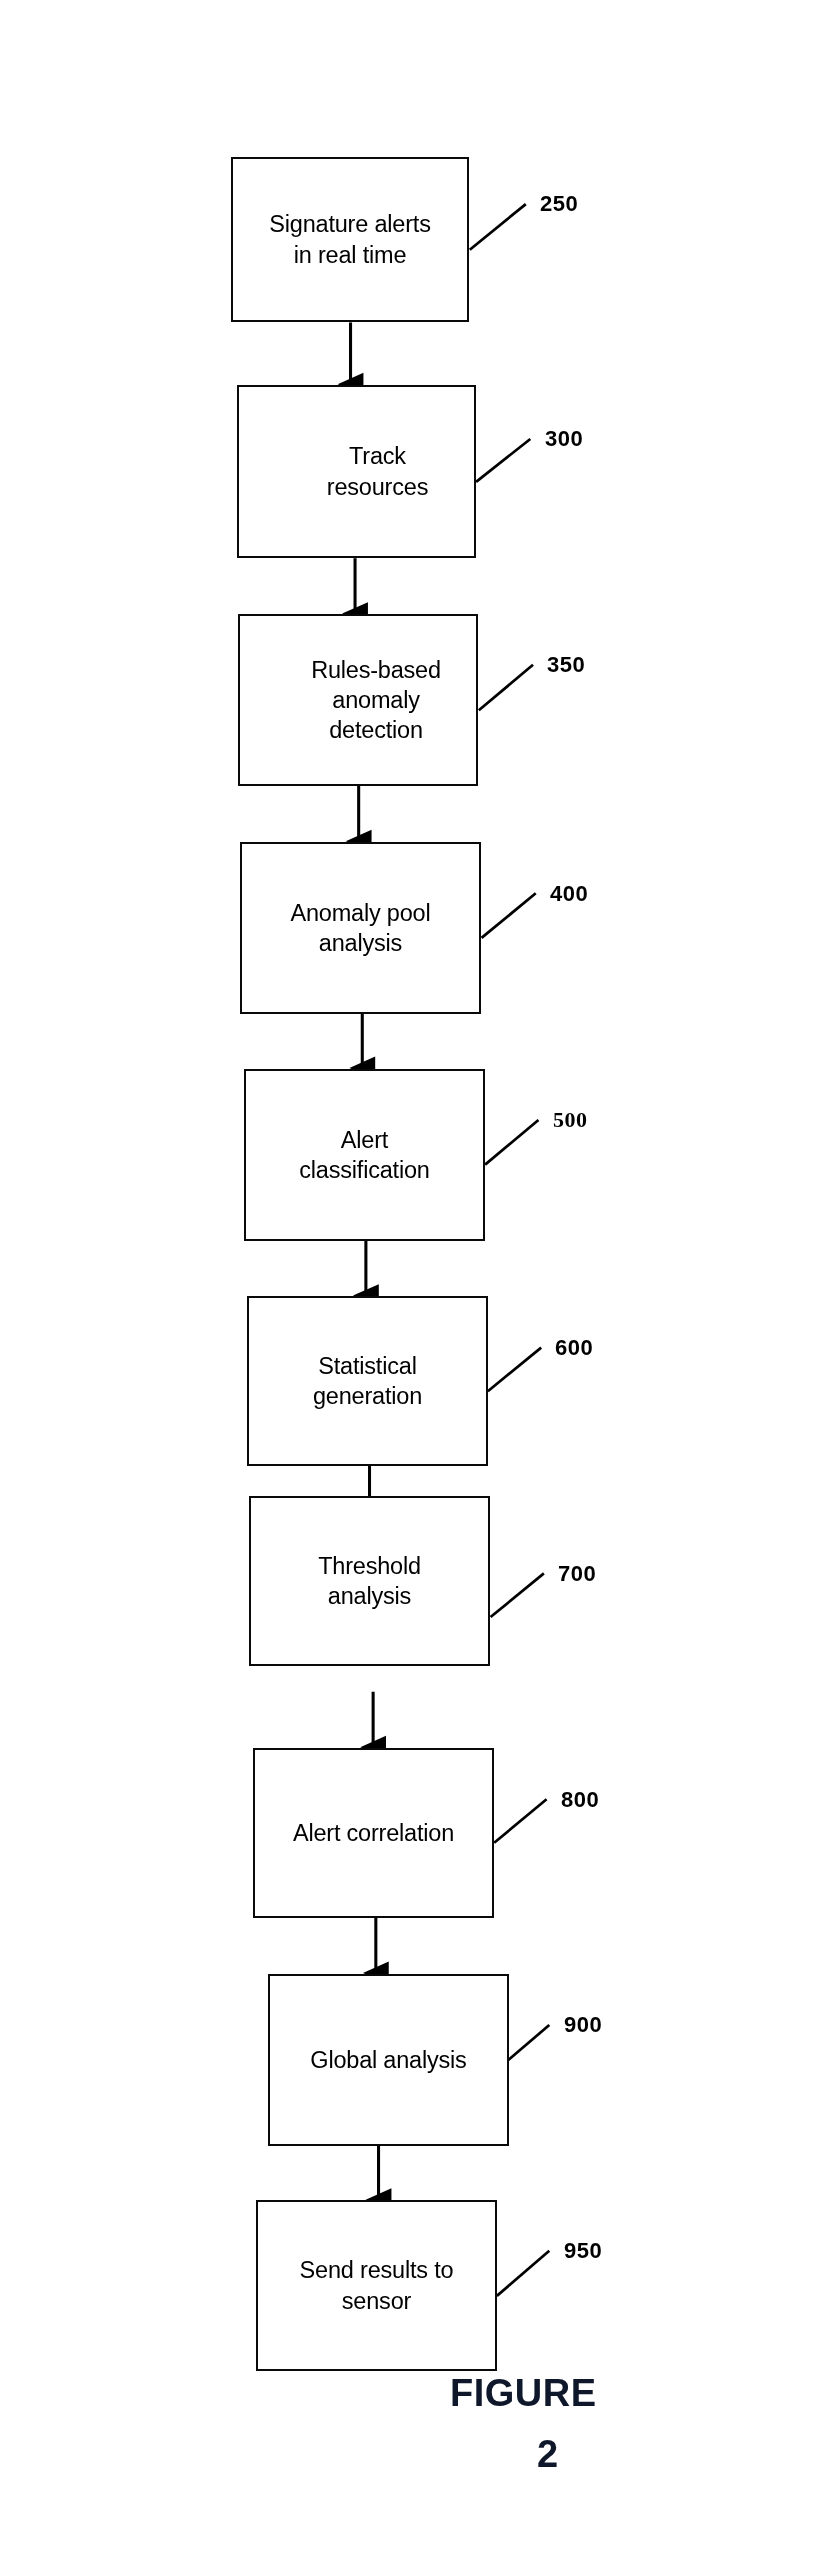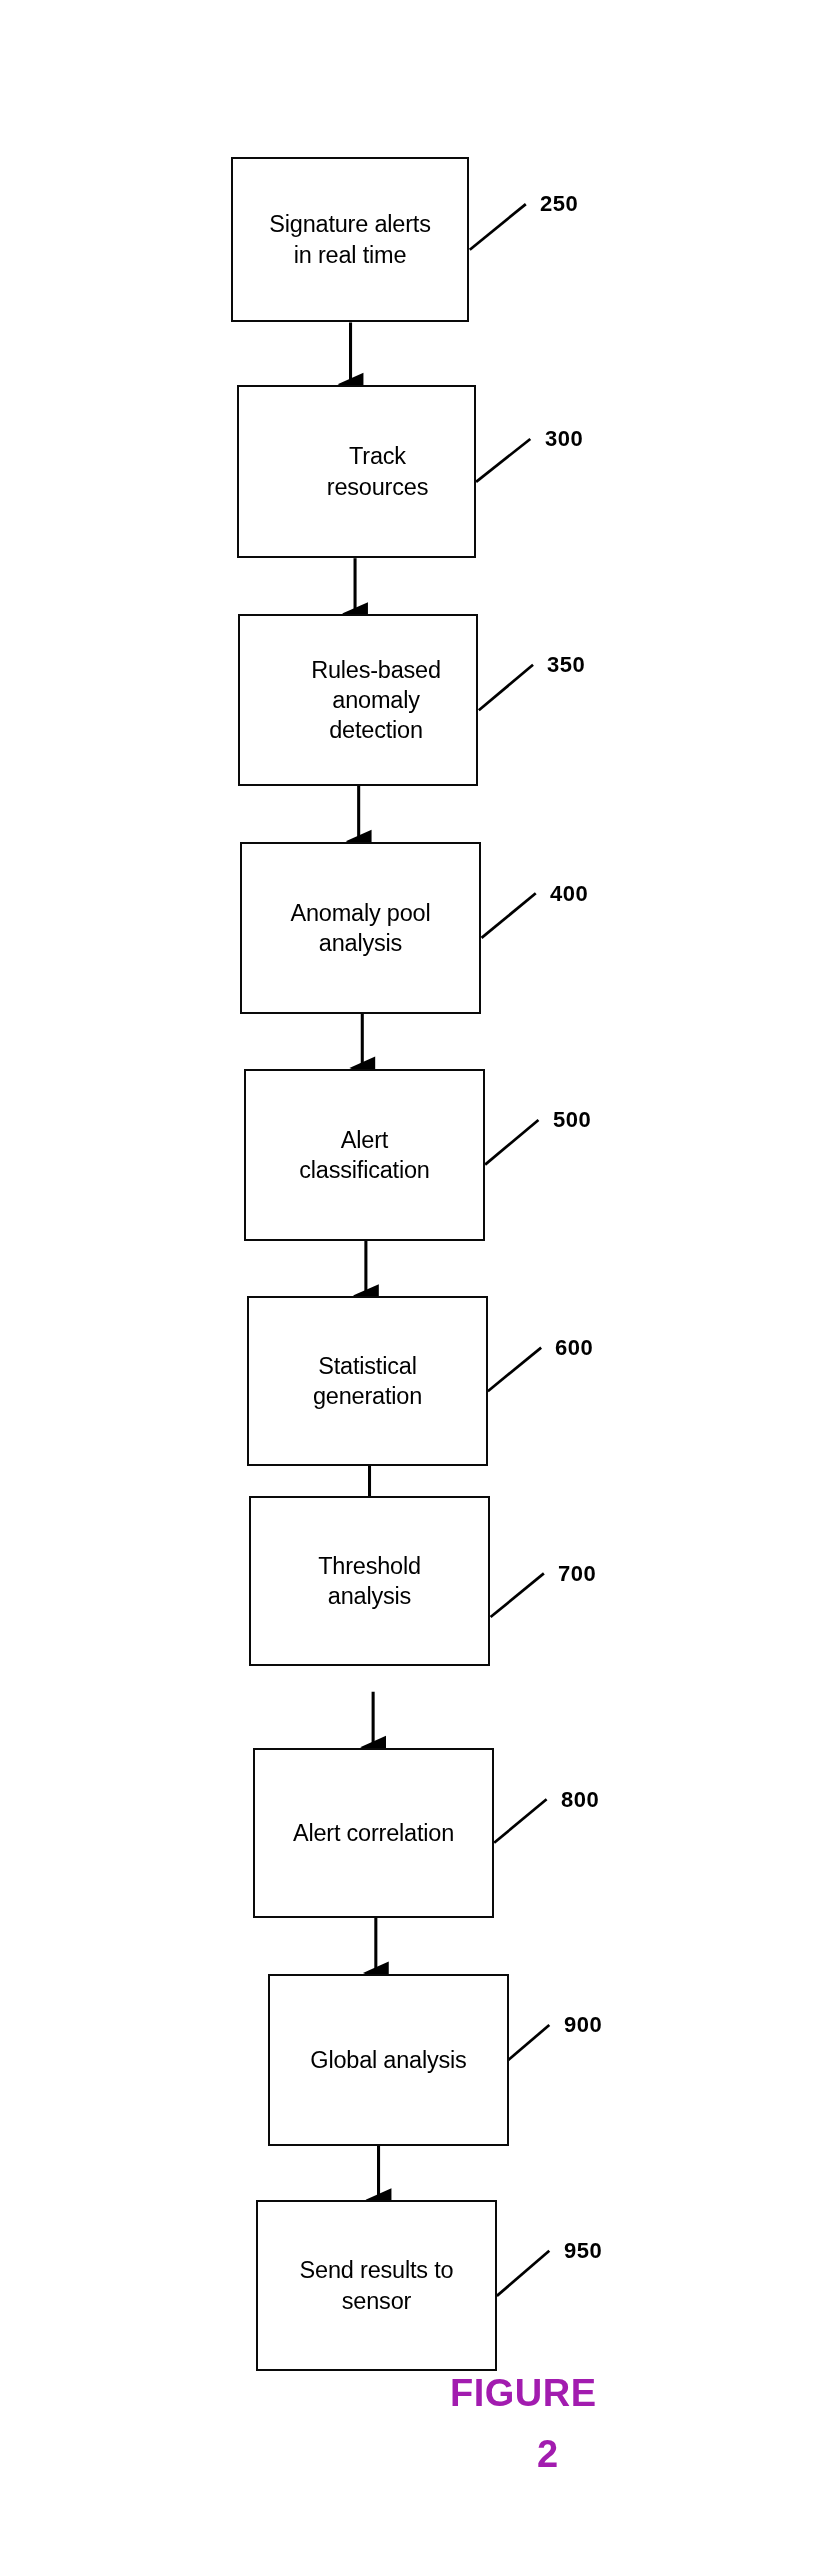--- a/index.html
+++ b/index.html
@@ -52,21 +52,21 @@
     font-size: 22px;
     font-weight: 700;
     color: #000000;
     letter-spacing: 0.5px;
     white-space: nowrap;
   }
   .figure-caption {
     position: absolute;
     font-family: "Liberation Sans", sans-serif;
     font-weight: 700;
-    color: #a21caf;
+    color: #0f172a;
     white-space: nowrap;
   }
   #figure-caption-word {
     left: 450px;
     top: 2372px;
     font-size: 38px;
     letter-spacing: 0.5px;
   }
   #figure-caption-number {
     left: 537px;
@@ -150,21 +150,21 @@
       <div class="flow-box" style="left: 256px; top: 2200px; width: 241px; height: 171px;">
         <div class="flow-box-label">Send results to
 sensor</div>
       </div>
     </div>
   <div id="refs-layer">
       <div class="ref-number" style="left: 540px; top: 191px;">250</div>
       <div class="ref-number" style="left: 545px; top: 426px;">300</div>
       <div class="ref-number" style="left: 547px; top: 652px;">350</div>
       <div class="ref-number" style="left: 550px; top: 881px;">400</div>
-      <div class="ref-number" style="left: 553px; top: 1107px;">500</div>
+      <div class="ref-number" style="left: 553px; top: 1107px; font-family: Liberation Serif, serif;">500</div>
       <div class="ref-number" style="left: 555px; top: 1335px; text-align: center;">600</div>
       <div class="ref-number" style="left: 558px; top: 1561px;">700</div>
       <div class="ref-number" style="left: 561px; top: 1787px;">800</div>
       <div class="ref-number" style="left: 564px; top: 2012px;">900</div>
       <div class="ref-number" style="left: 564px; top: 2238px;">950</div>
     </div>
 
   <div class="figure-caption" id="figure-caption-word">FIGURE</div>
   <div class="figure-caption" id="figure-caption-number">2</div>
 

